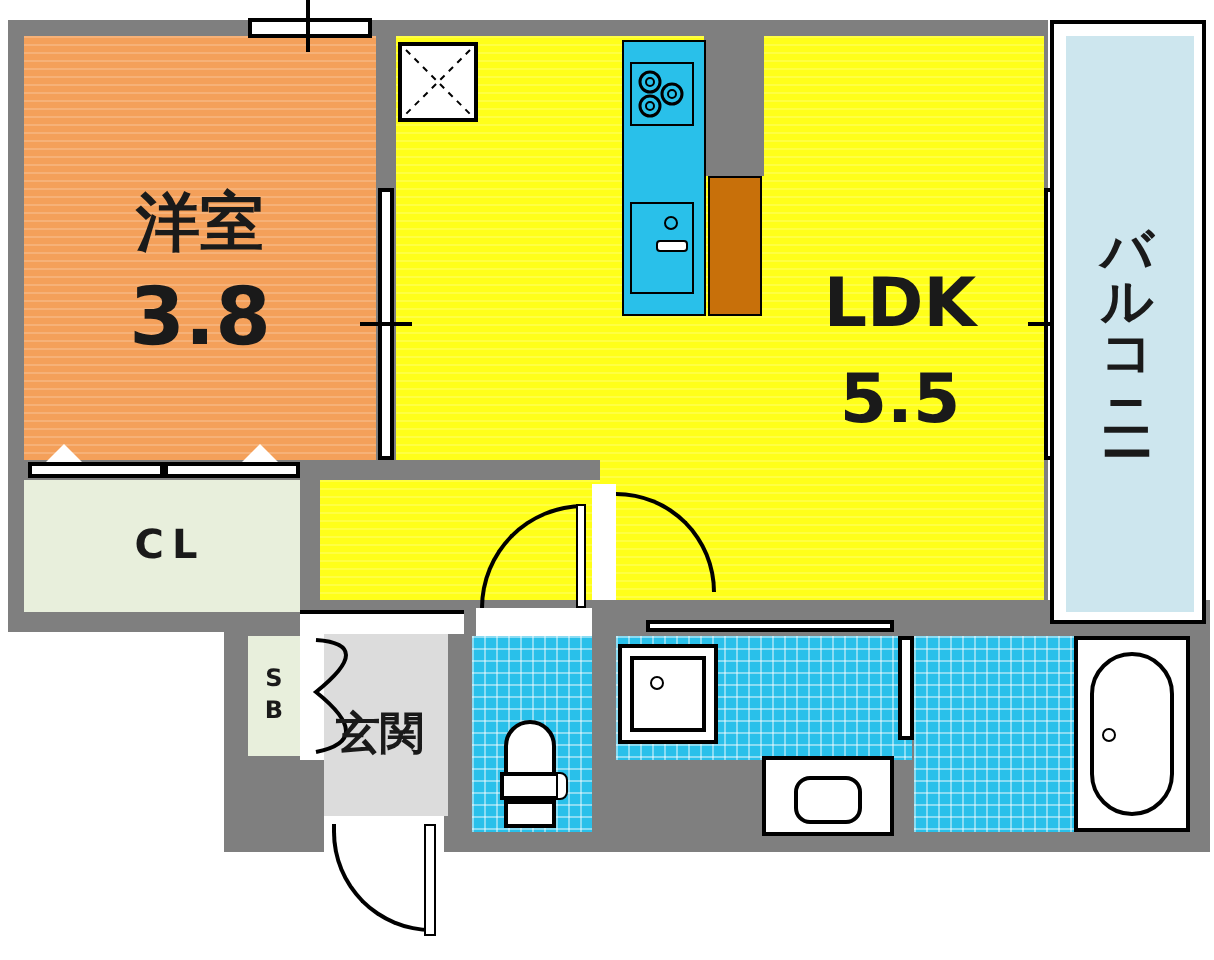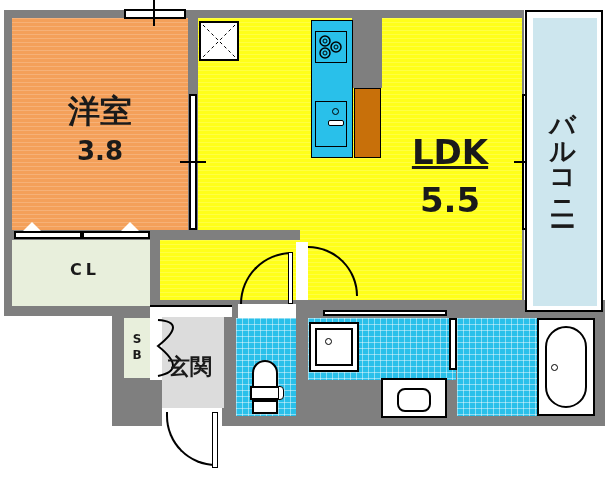--- a/index.html
+++ b/index.html
@@ -16,32 +16,32 @@
   .winbar{position:absolute;background:#fff;border:2px solid #000;box-sizing:border-box;}
 </style>
 </head>
 <body>
 
 <div class="abs wall" style="left:4px;top:10px;width:520px;height:306px;"></div>
 <div class="abs wall" style="left:112px;top:300px;width:493px;height:126px;"></div>
 
 <div class="abs lined" style="left:12px;top:18px;width:176px;height:212px;background-color:#f4a05a;"></div>
 <div class="label" style="left:40px;top:90px;width:120px;font-size:32px;">洋室</div>
-<div class="label" style="left:40px;top:136px;width:120px;font-size:26px;">3.8</div>
+<div class="label" style="left:40px;top:136px;width:120px;font-size:40px;">3.8</div>
 
 <div class="winbar" style="left:124px;top:9px;width:62px;height:10px;"></div>
 <div class="abs" style="left:153px;top:0px;width:2px;height:26px;background:#000;"></div>
 
 <div class="abs" style="left:22px;top:222px;width:0;height:0;border-left:10px solid transparent;border-right:10px solid transparent;border-bottom:10px solid #fff;"></div>
 <div class="abs" style="left:120px;top:222px;width:0;height:0;border-left:10px solid transparent;border-right:10px solid transparent;border-bottom:10px solid #fff;"></div>
 <div class="winbar" style="left:14px;top:231px;width:68px;height:8px;"></div>
 <div class="winbar" style="left:82px;top:231px;width:68px;height:8px;"></div>
 
 <div class="abs" style="left:12px;top:240px;width:138px;height:66px;background:#e8efdc;"></div>
-<div class="label" style="left:40px;top:260px;width:90px;font-size:16px;letter-spacing:4px;">CL</div>
+<div class="label" style="left:40px;top:260px;width:90px;font-size:20px;letter-spacing:4px;">CL</div>
 
 <div class="abs lined" style="left:198px;top:18px;width:324px;height:282px;background-color:#ffff1a;"></div>
 <div class="abs lined" style="left:160px;top:240px;width:140px;height:60px;background-color:#ffff1a;"></div>
 <div class="abs wall" style="left:150px;top:230px;width:150px;height:10px;"></div>
 <div class="abs wall" style="left:188px;top:18px;width:10px;height:222px;"></div>
 
 <div class="winbar" style="left:189px;top:94px;width:8px;height:136px;"></div>
 <div class="abs" style="left:180px;top:161px;width:26px;height:2px;background:#000;"></div>
 
 <div class="abs" style="left:199px;top:21px;width:40px;height:40px;background:#fff;border:2px solid #000;box-sizing:border-box;">
@@ -61,21 +61,21 @@
       <circle cx="20" cy="15" r="2" fill="none" stroke="#000"></circle>
     <circle cx="9" cy="21" r="5" fill="none" stroke="#000" stroke-width="1.5"></circle>
       <circle cx="9" cy="21" r="2" fill="none" stroke="#000"></circle>
   </svg>
 </div>
 <div class="abs" style="left:315px;top:101px;width:32px;height:46px;border:1px solid #000;box-sizing:border-box;">
   <div class="abs" style="left:16px;top:6px;width:5px;height:5px;border:1px solid #000;border-radius:50%;"></div>
   <div class="abs" style="left:12px;top:18px;width:14px;height:4px;border:1px solid #000;border-radius:2px;background:#fff;"></div>
 </div>
 <div class="abs" style="left:354px;top:88px;width:27px;height:70px;background:#c8700a;border:1px solid #000;box-sizing:border-box;"></div>
-<div class="label" style="left:395px;top:132px;width:110px;font-size:34px;text-decoration:underline;">LDK</div>
+<div class="label" style="left:395px;top:132px;width:110px;font-size:34px;">LDK</div>
 <div class="label" style="left:395px;top:180px;width:110px;font-size:34px;">5.5</div>
 
 <div class="winbar" style="left:522px;top:94px;width:8px;height:136px;"></div>
 <div class="abs" style="left:514px;top:161px;width:26px;height:2px;background:#000;"></div>
 
 <div class="abs" style="left:525px;top:10px;width:78px;height:302px;background:#fff;border:2px solid #000;box-sizing:border-box;"></div>
 <div class="abs" style="left:533px;top:18px;width:64px;height:288px;background:#cde6ee;"></div>
 <div class="label" style="left:548px;top:95px;width:30px;font-size:26px;line-height:30px;writing-mode:vertical-rl;">バルコニー</div>
 
 <div class="abs" style="left:240px;top:252px;width:52px;height:52px;border-top:2px solid #000;border-left:2px solid #000;border-top-left-radius:52px;box-sizing:border-box;"></div>

